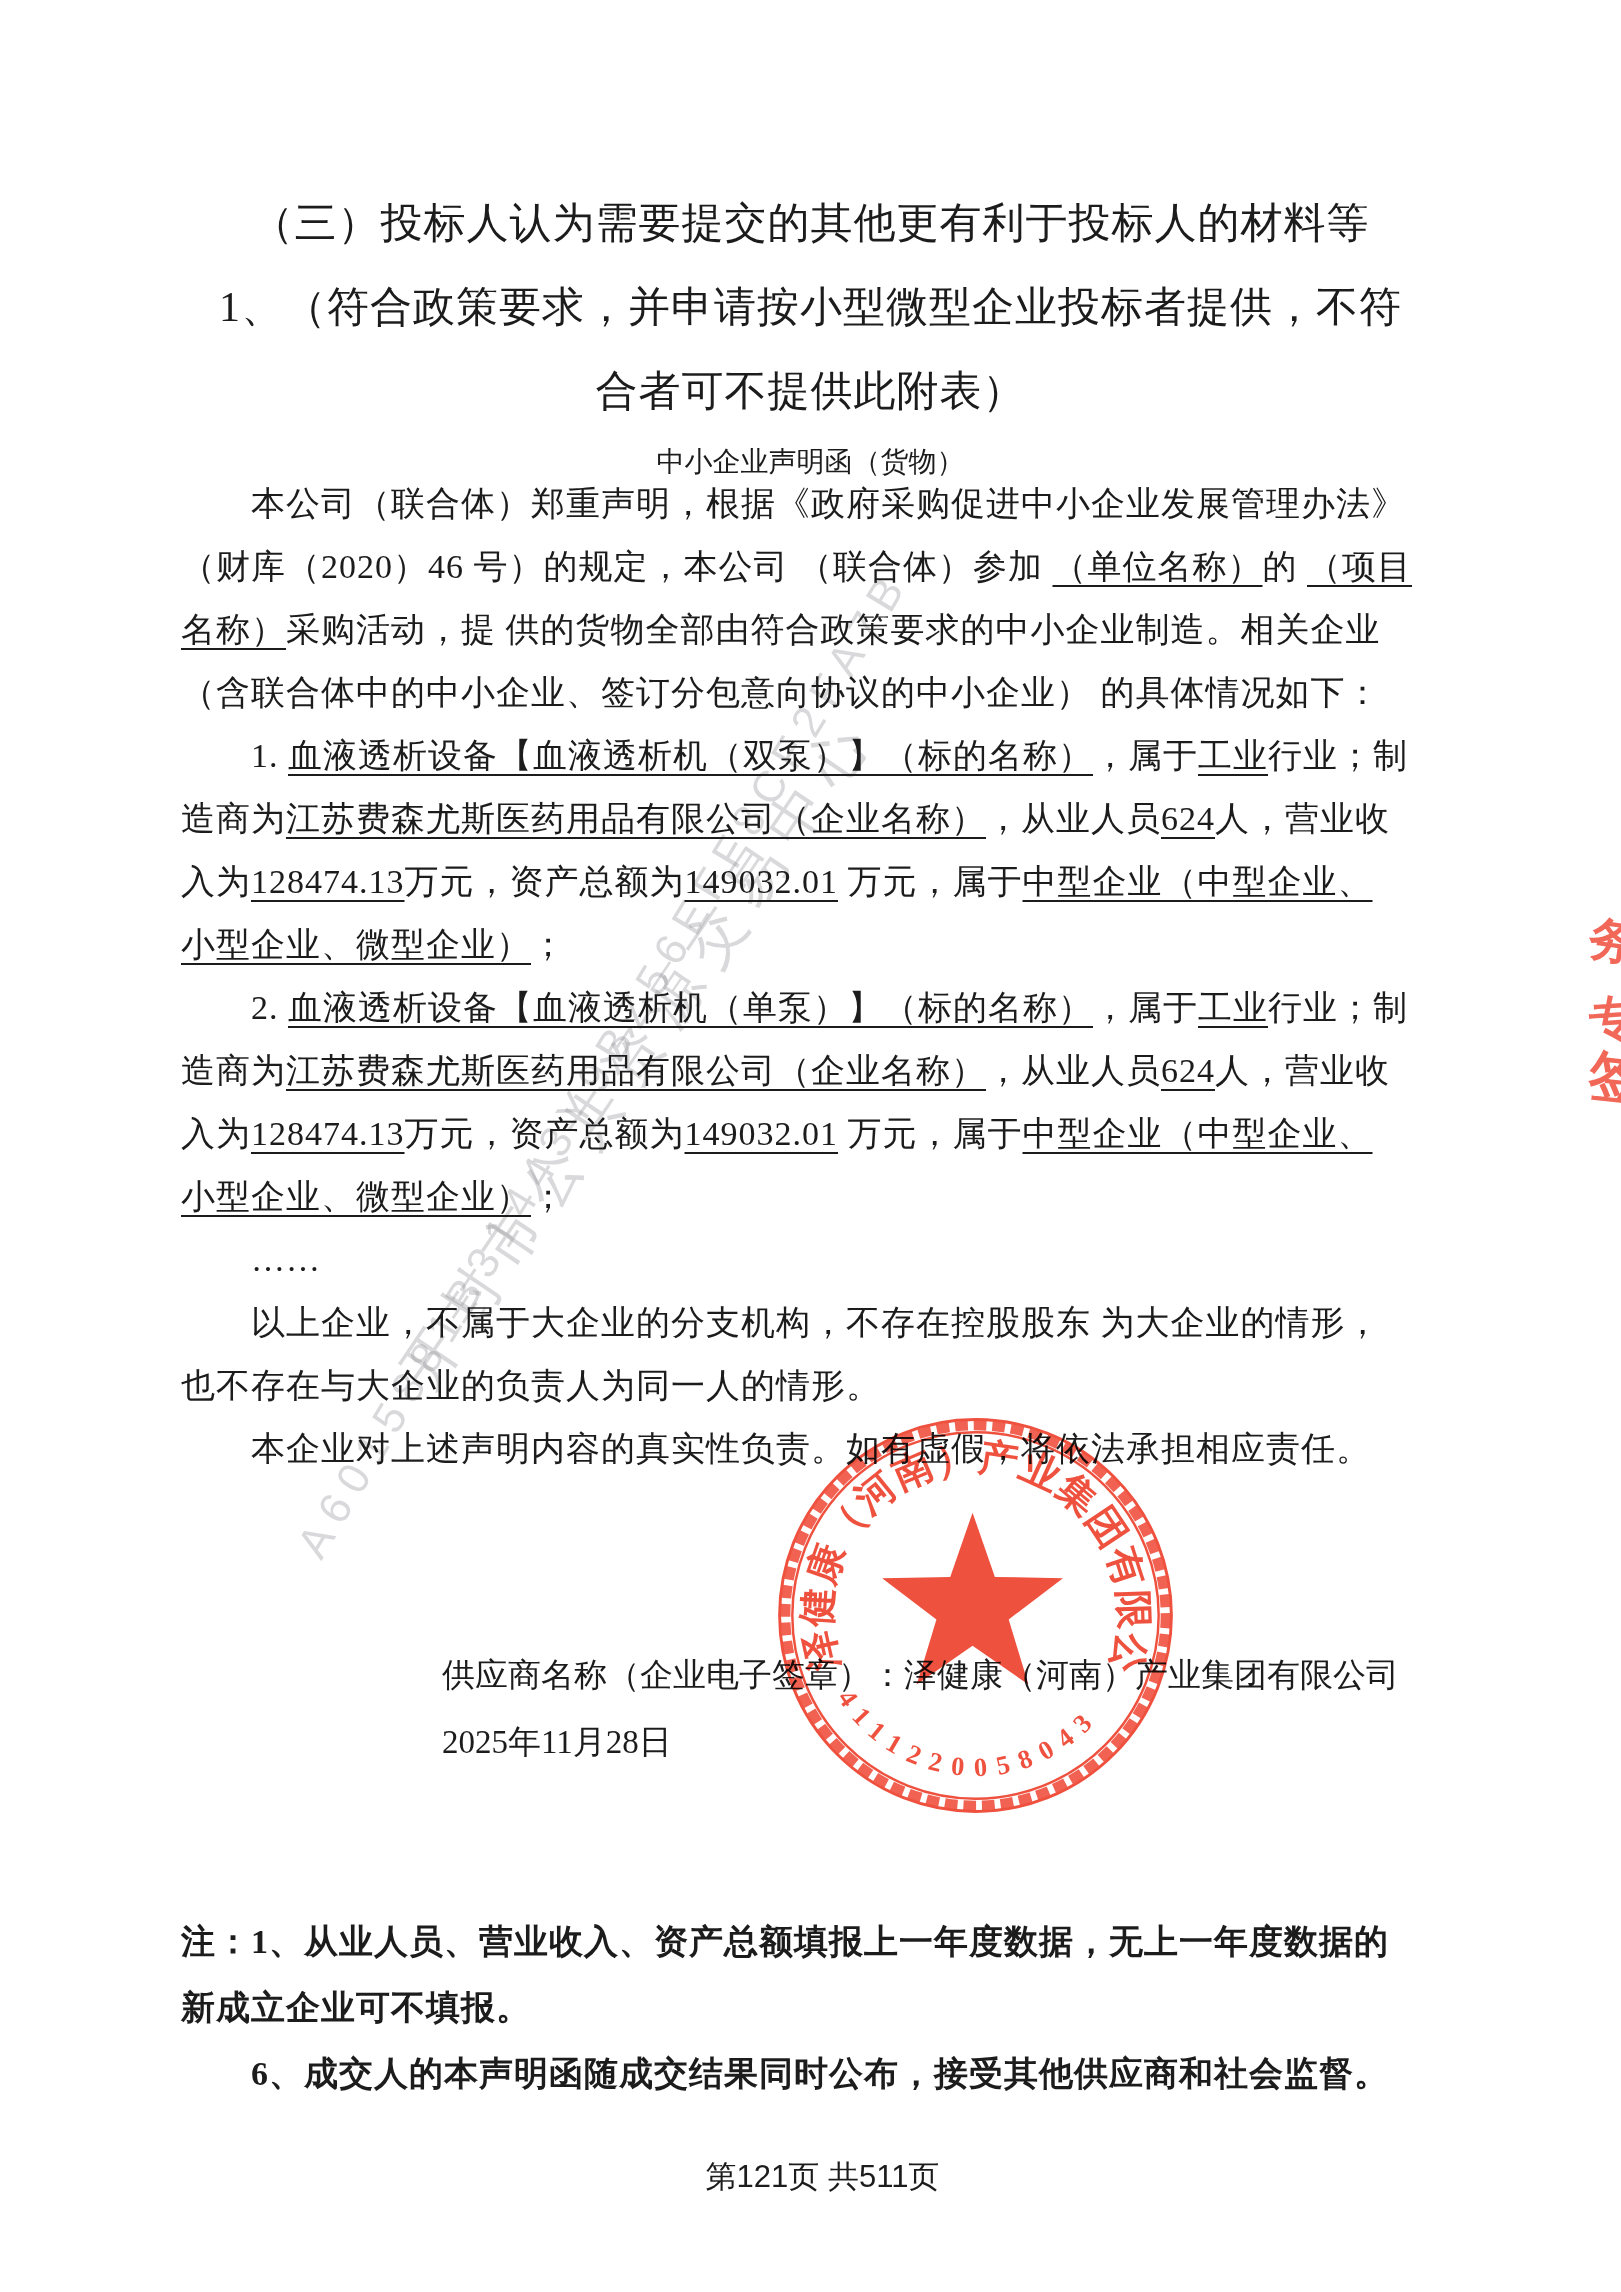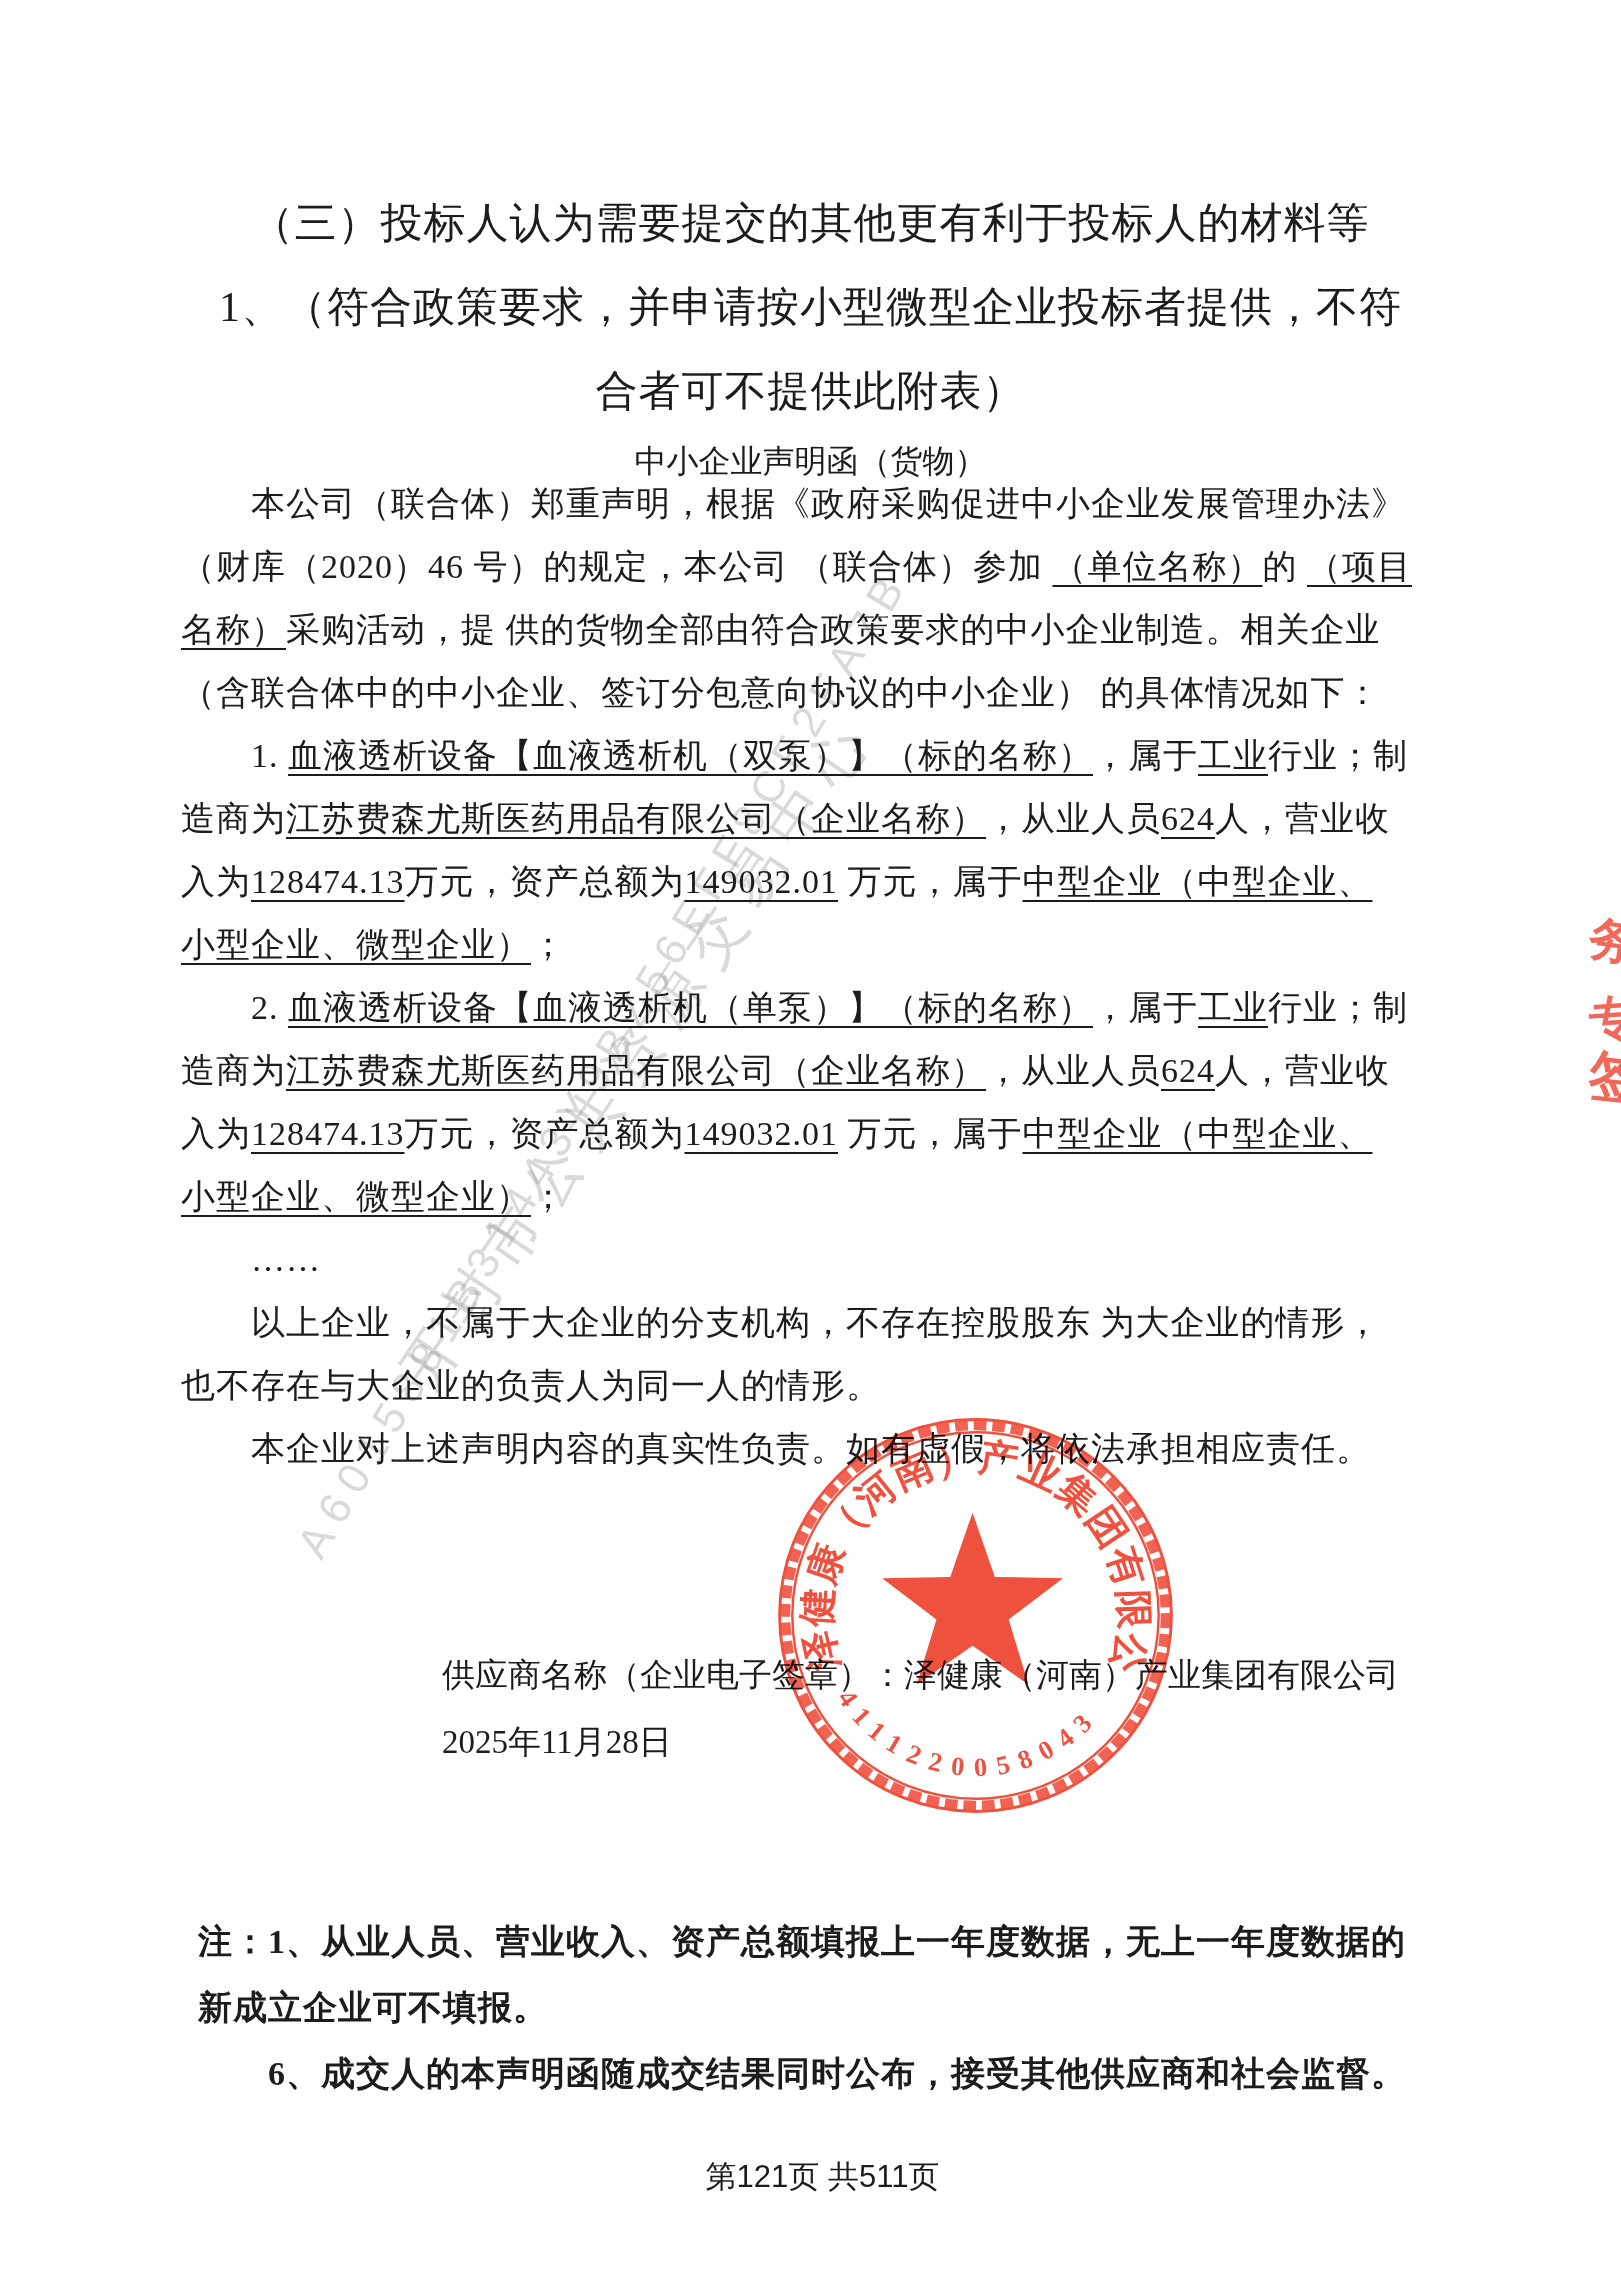--- a/index.html
+++ b/index.html
@@ -16,28 +16,28 @@
   .wm-cn { left:639px; top:1051px; font-size:57px; letter-spacing:15.7px;
            transform:translate(-50%,-50%) rotate(-56deg); }
   .wm-id { left:603px; top:1063px; font-size:44px; letter-spacing:10.8px;
            font-family:"Liberation Sans","DejaVu Sans",sans-serif;
            transform:translate(-50%,-50%) rotate(-59deg); }
   
   .content { position:absolute; left:181px; top:0; width:1259px; z-index:1; }
   .title { position:absolute; top:181px; width:100%; text-align:center;
            font-size:42px; font-weight:normal; line-height:84px; letter-spacing:1px; }
   .subtitle { position:absolute; top:434px; width:100%; text-align:center;
-              font-size:32px; line-height:55px; }
+              font-size:28px; line-height:55px; }
   .bodytext { position:absolute; top:472px; width:100%; font-size:34px; }
   .bodytext .tl { height:63px; line-height:63px; white-space:pre; letter-spacing:1px; }
   .u { text-decoration:underline; text-decoration-thickness:2px; text-underline-offset:6.9px; }
   .sig { position:absolute; top:1642px; left:261px; font-size:33px; line-height:67px; }
   .sig .tl { white-space:pre; height:67px; line-height:67px; }
   .notes { position:absolute; top:1909px; width:100%; font-size:34px; font-weight:bold; }
-  .notes .tl { height:66px; line-height:66px; white-space:pre; letter-spacing:1px;margin-left:17px; }
+  .notes .tl { height:66px; line-height:66px; white-space:pre; letter-spacing:1px; }
   .footer { position:absolute; left:12px; top:2156px; width:1621px; text-align:center;
             font-size:31px; z-index:1;
             font-family:"Liberation Sans","DejaVu Sans",sans-serif; }
   
   .stamp { position:absolute; left:760px; top:1400px; width:431px; height:431px;
            z-index:2; mix-blend-mode:multiply; opacity:.93; }
   .stamp text { font-family:"Liberation Serif","DejaVu Serif",serif; }
   
   .frag { position:absolute; left:1589px; color:#ee4330; font-weight:bold;
           font-size:47px; z-index:2; opacity:.8; white-space:nowrap; }

